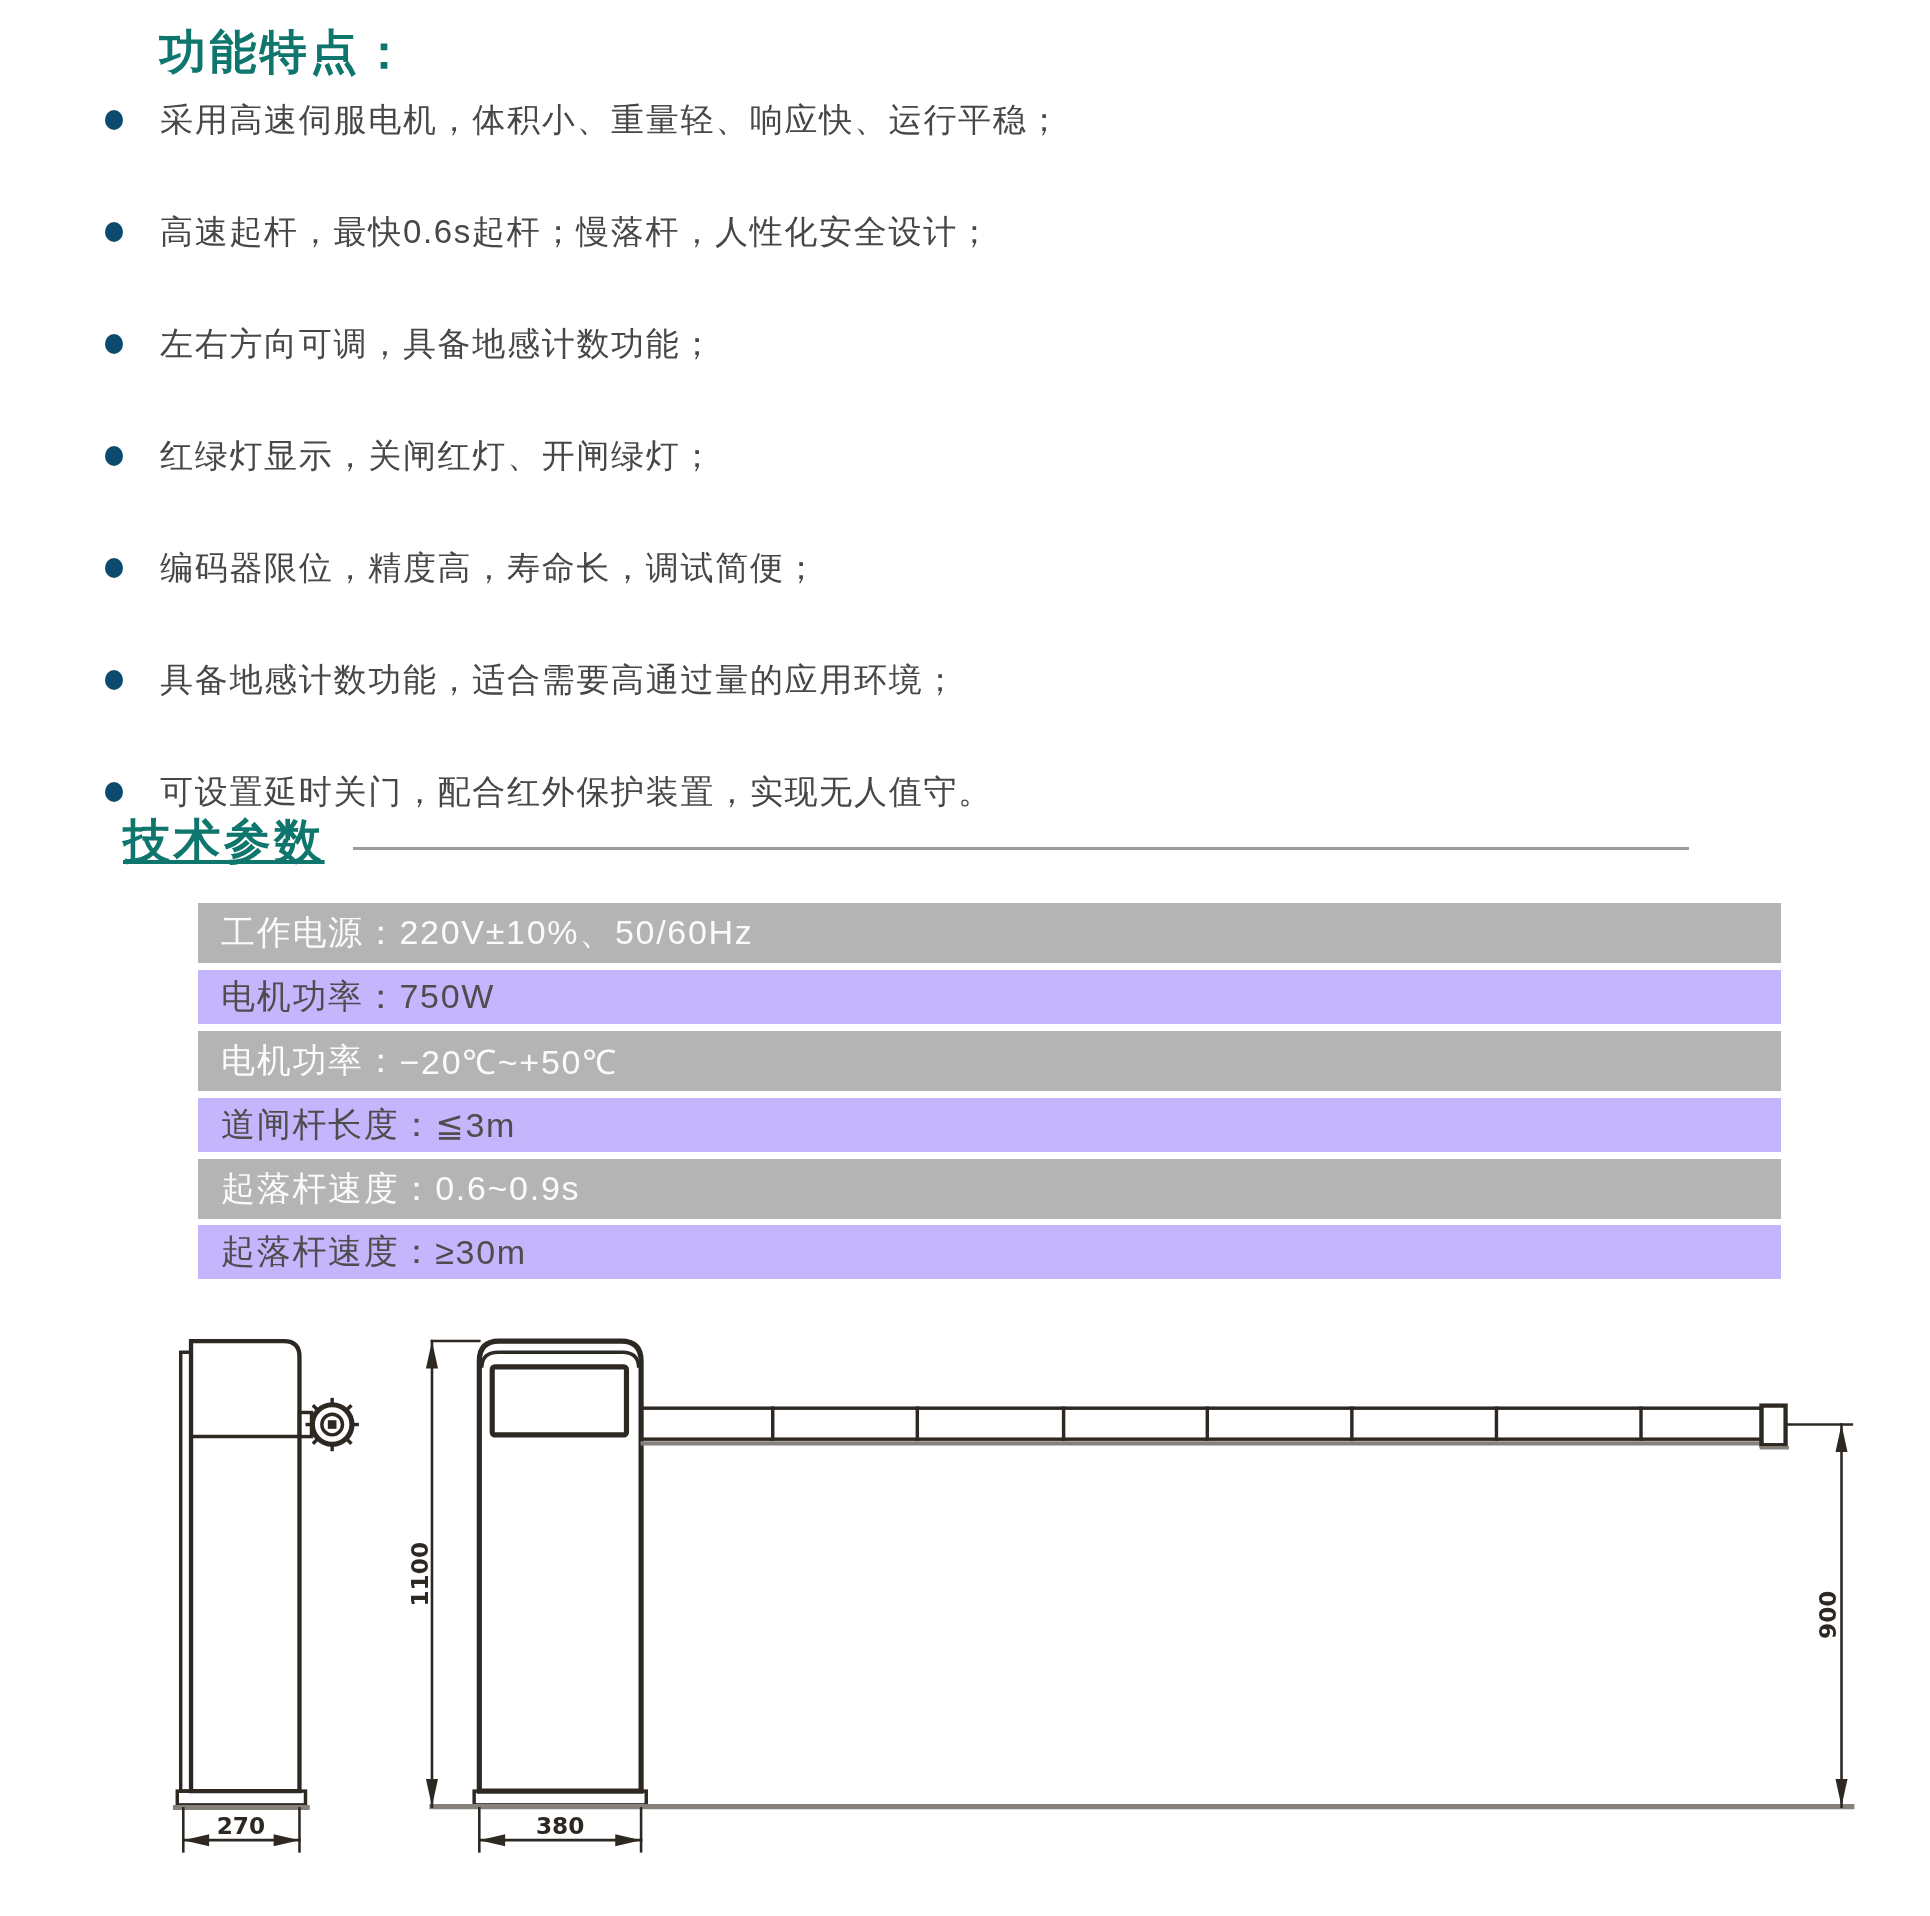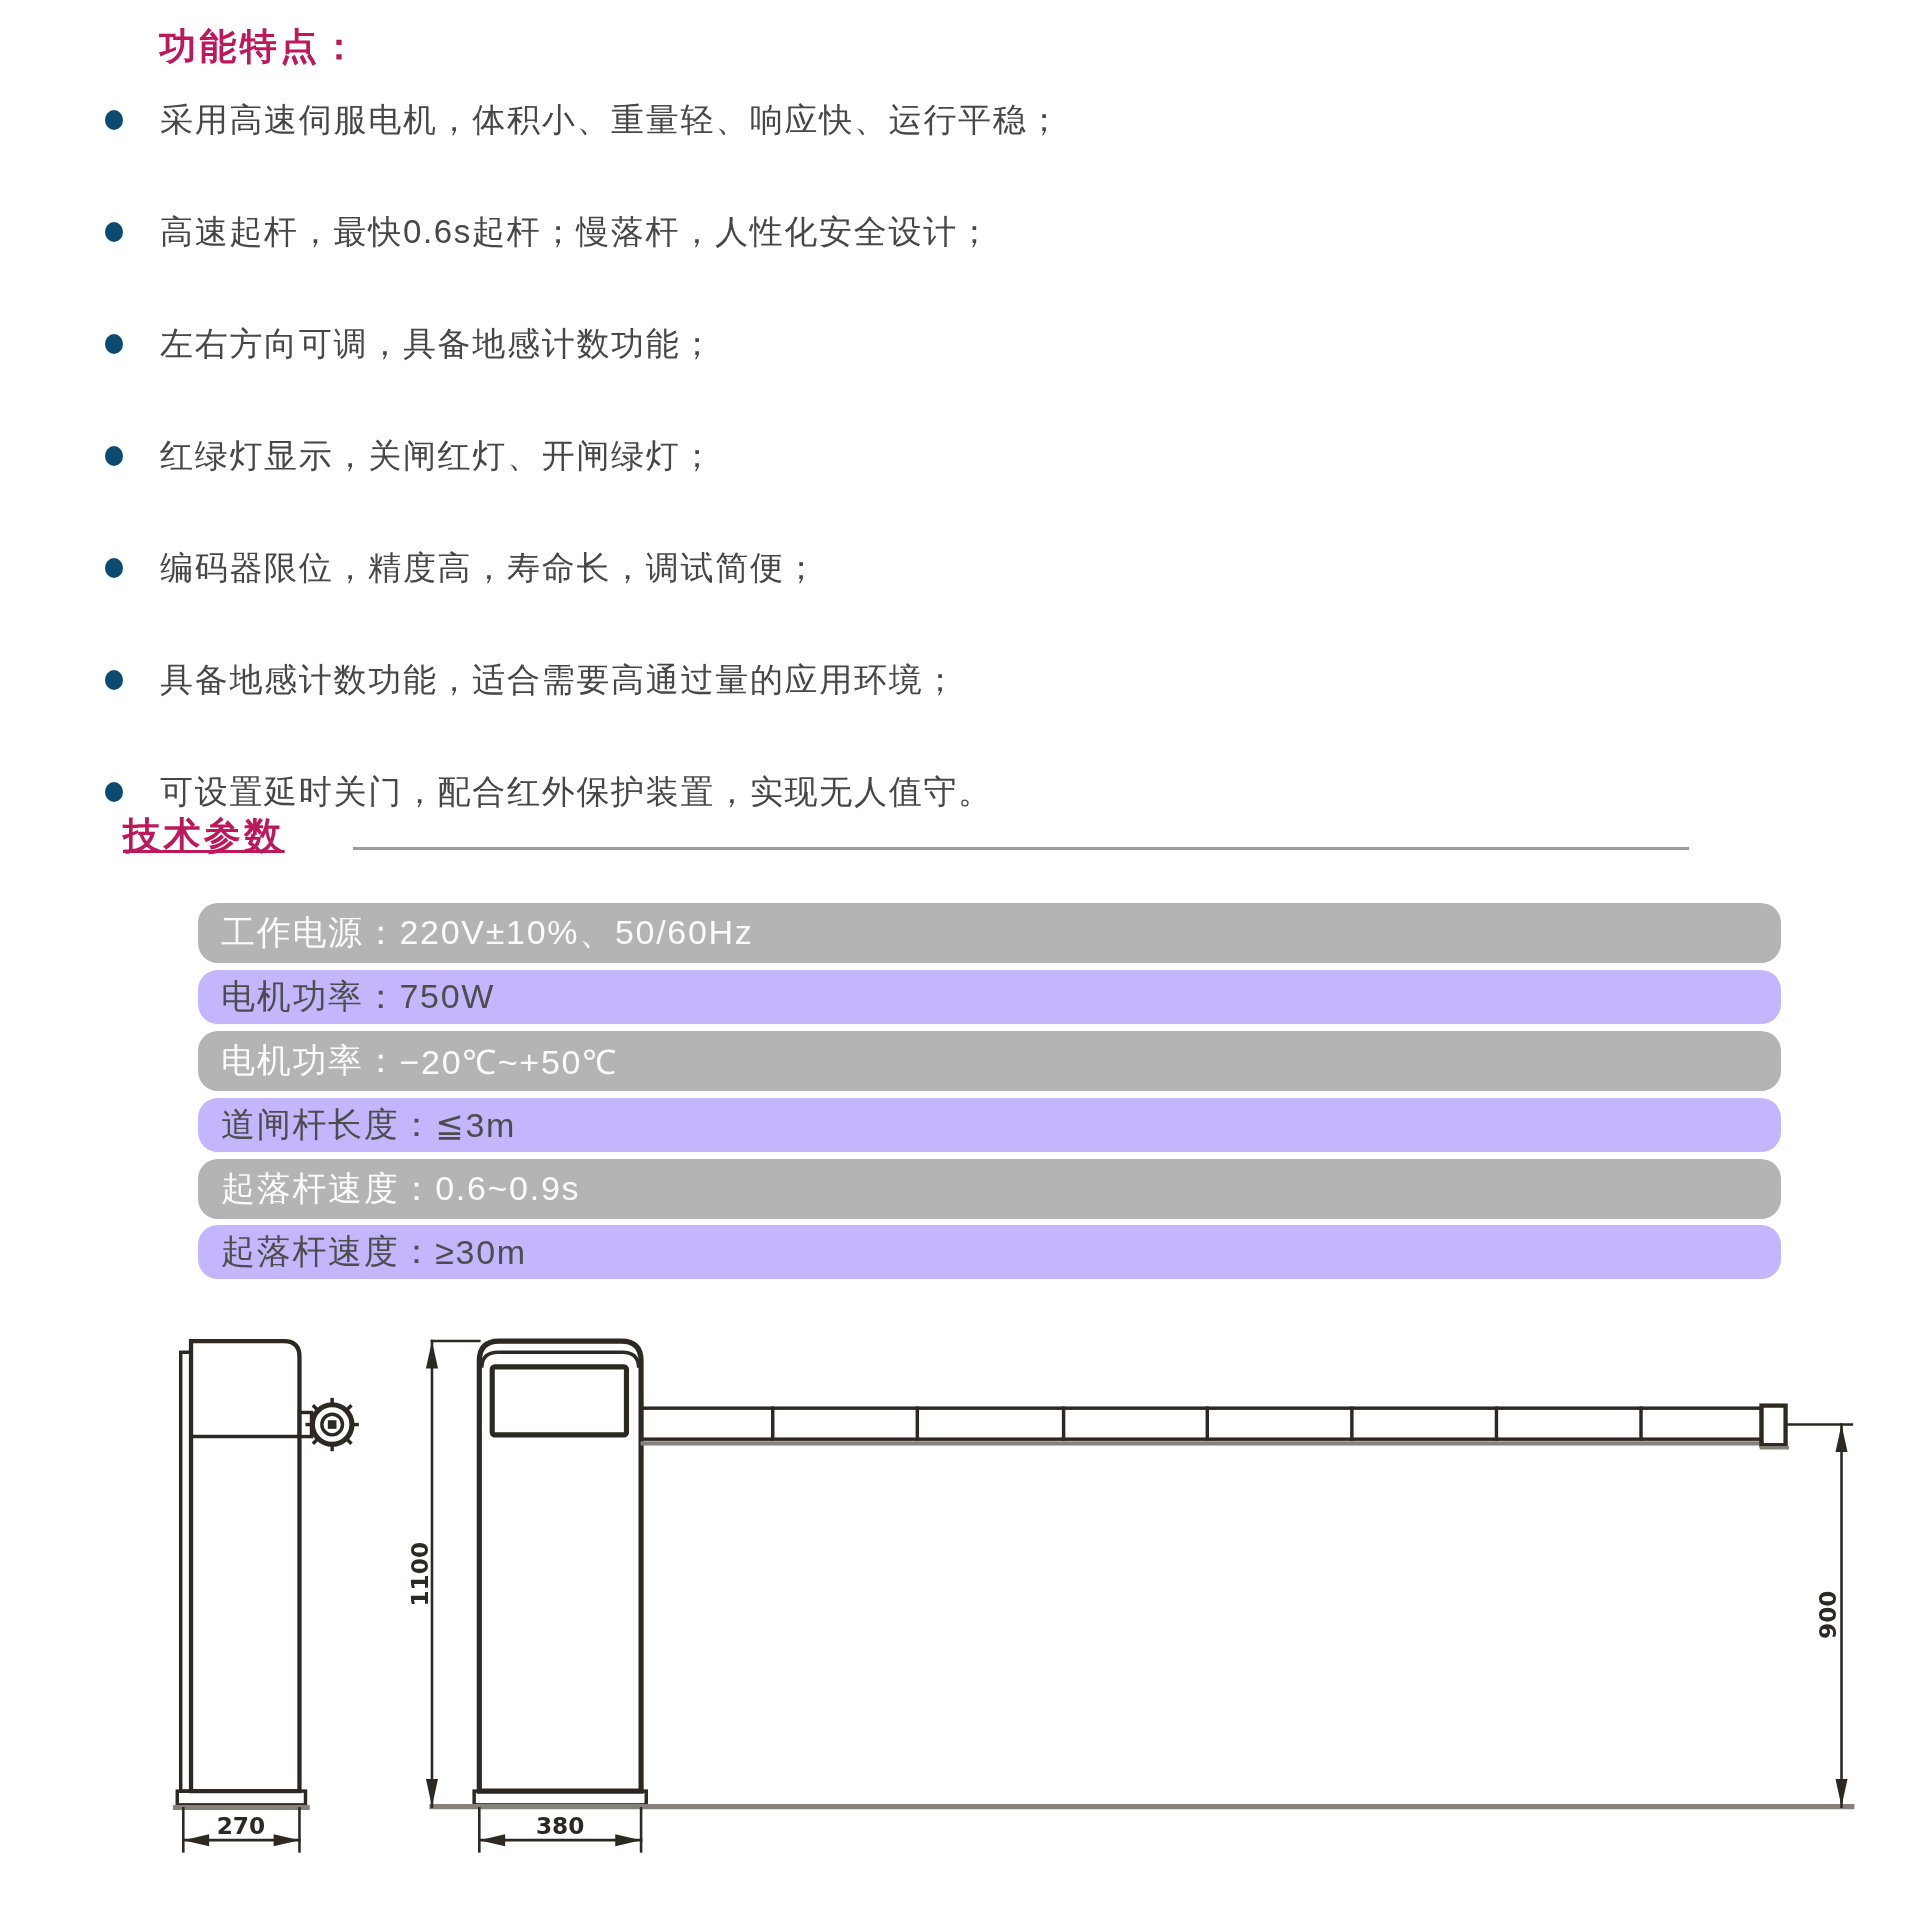--- a/index.html
+++ b/index.html
@@ -1,36 +1,36 @@
 <!DOCTYPE html>
 <html style="font-size:13.8px"><head>
 <meta charset="utf-8">
 <style>
   html,body{margin:0;padding:0;background:#ffffff;}
   body{width:1931px;height:1916px;position:relative;overflow:hidden;
        font-family:"Liberation Sans",sans-serif;}
   #page{position:absolute;inset:0;background:#ffffff;}
 
-  .sec-title{position:absolute;margin:0;color:#be185d;font-weight:800;
-             font-size:37px;letter-spacing:3.4px;line-height:1;}
+  .sec-title{position:absolute;margin:0;color:#0f766e;font-weight:800;
+             font-size:47px;letter-spacing:3.4px;line-height:1;}
   #features-title{left:159px;top:27.5px;}
   #specs-title{left:123px;top:817px;text-decoration:underline;}
 
   #feature-list{position:absolute;left:105px;top:64px;width:1721px;
                 list-style:none;margin:0;padding:0;}
   #feature-list li{height:112px;display:flex;align-items:center;gap:37px;}
   .dot{flex:0 0 auto;width:18px;height:20px;border-radius:50%;background:#0c4a70;}
   .feat-text{font-size:33px;color:#474747;letter-spacing:1.7px;white-space:nowrap;}
 
   #specs-rule{position:absolute;left:353px;top:847px;width:1336px;height:3.4px;
               background:#9b9b9b;}
 
   #spec-table{position:absolute;left:198px;top:903px;width:1583px;}
   .spec-row{padding-left:23px;margin-bottom:6.9px;font-size:34px;letter-spacing:1.7px;
-            display:flex;align-items:center;white-space:nowrap;border-radius:20px;}
+            display:flex;align-items:center;white-space:nowrap;}
   .spec-row.dark{height:60px;background:#b4b4b4;color:#fbfbfb;}
   .spec-row.light{height:54px;background:#c4b5fd;color:#4d4d4d;}
 
   #drawing{position:absolute;left:0;top:1316px;}
   #drawing text{font-family:"DejaVu Sans",sans-serif;font-weight:bold;
                 font-size:27px;fill:#2e2823;stroke:none;}
 </style>
 </head>
 <body>
 

